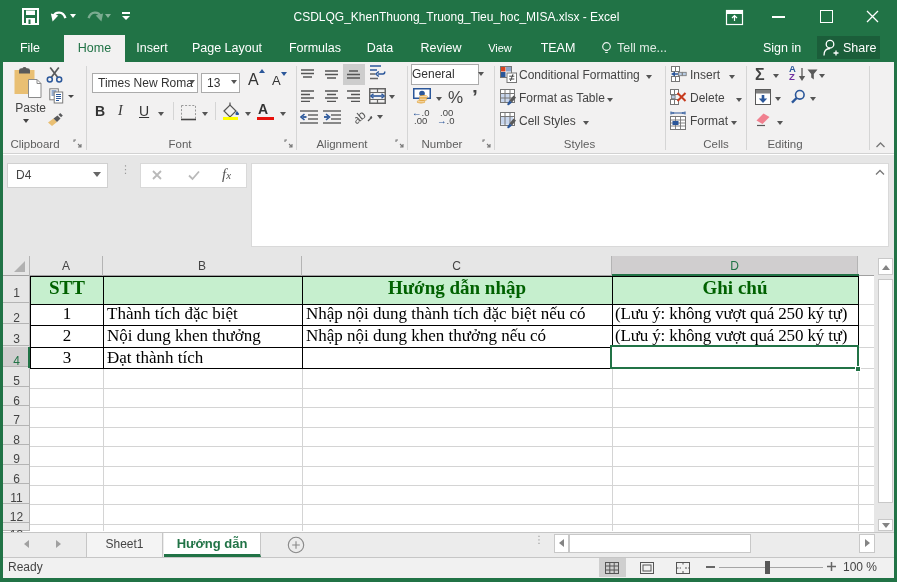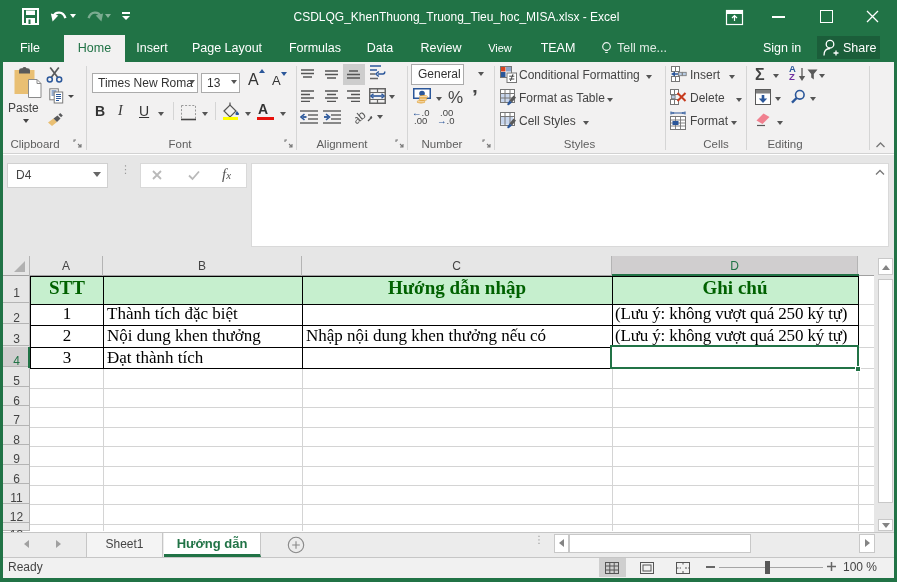--- a/index.html
+++ b/index.html
@@ -123,21 +123,21 @@
       <path d="M1.5 6 L5.5 2 L9.5 6" fill="none" stroke="#777" stroke-width="1.3"></path>
     </svg>
 
   <svg class="abs" style="left:13px;top:67px;" width="29" height="31" viewBox="0 0 29 31">
     <rect x="1.5" y="3" width="20" height="24" fill="#e9bf73"></rect>
     <path d="M6 6 L6 3.5 Q6 1.2 8.5 1.2 L9.5 1.2 Q10 0 11.5 0 Q13 0 13.5 1.2 L14.5 1.2 Q17 1.2 17 3.5 L17 6 Z" fill="#5a5a5a"></path>
     <rect x="6" y="4" width="11" height="2.5" fill="#5a5a5a"></rect>
     <path d="M15.5 12.5 L24 12.5 L28 16.5 L28 30.5 L15.5 30.5 Z" fill="#fff" stroke="#8a8a8a" stroke-width="1"></path>
     <path d="M24 12.5 L24 16.5 L28 16.5" fill="none" stroke="#8a8a8a" stroke-width="1"></path>
   </svg>
-  <div class="abs" style="left:8px;top:101px;width:38px;text-align:left;font-size:12px;color:#444;">Paste</div>
+  <div class="abs" style="left:8px;top:101px;width:38px;text-align:right;font-size:12px;color:#444;">Paste</div>
   <div class="abs" style="left:23px;top:119px;width:0;height:0;border-left:3.5px solid transparent;border-right:3.5px solid transparent;border-top:4px solid #444;"></div>
   <svg class="abs" style="left:46px;top:67px;" width="17" height="16" viewBox="0 0 17 16">
     <path d="M4.2 0.5 L11.8 10.4 M12.8 0.5 L5.2 10.4" stroke="#58595b" stroke-width="1.7"></path>
     <circle cx="3.8" cy="12.6" r="2.5" fill="none" stroke="#2b579a" stroke-width="1.5"></circle>
     <circle cx="13.2" cy="12.6" r="2.5" fill="none" stroke="#2b579a" stroke-width="1.5"></circle>
   </svg>
   <svg class="abs" style="left:49px;top:88px;" width="15" height="16" viewBox="0 0 15 16">
     <rect x="0.8" y="0.8" width="8.5" height="11" fill="#fff" stroke="#7b7b7b" stroke-width="1"></rect>
     <path d="M2.5 3 L7.5 3 M2.5 5 L7.5 5 M2.5 7 L7.5 7" stroke="#2b579a" stroke-width="1"></path>
     <rect x="5.2" y="4" width="8.5" height="11" fill="#fff" stroke="#7b7b7b" stroke-width="1"></rect>
@@ -221,21 +221,21 @@
       <path d="M3 4 L6.5 7 L3 10" fill="none" stroke="#2b579a" stroke-width="1.6"></path>
     </svg>
   <div class="abs" style="left:347px;top:110px;width:1px;height:14px;"></div>
   <svg class="abs" style="left:355px;top:108px;" width="18" height="17" viewBox="0 0 18 17">
     <text x="0" y="13" font-size="12" fill="#555" font-family="Liberation Sans" transform="rotate(-40 6 13)">ab</text>
     <path d="M13 13 L17 9" stroke="#555" stroke-width="1.2"></path>
       <path d="M17 8 L14.5 9 L16.5 11 Z" fill="#555"></path>
   </svg>
   <div class="abs" style="left:377px;top:115px;width:0;height:0;border-left:3.5px solid transparent;border-right:3.5px solid transparent;border-top:4px solid #555;"></div>
 
-  <div class="abs" style="left:411px;top:64px;width:53px;height:21px;background:#fff;border:1px solid #ababab;font-size:12px;color:#333;line-height:19px;padding-left:6px;">General</div>
+  <div class="abs" style="left:411px;top:64px;width:68px;height:21px;background:#fff;border:1px solid #ababab;font-size:12px;color:#333;line-height:19px;">General</div>
   <div class="abs" style="left:478px;top:72px;width:0;height:0;border-left:3.5px solid transparent;border-right:3.5px solid transparent;border-top:4px solid #555;"></div>
   <svg class="abs" style="left:413px;top:88px;" width="19" height="17" viewBox="0 0 19 17">
     <rect x="0.75" y="0.75" width="16.5" height="9.5" fill="#fff" stroke="#2b579a" stroke-width="1.5"></rect>
     <circle cx="9" cy="5.5" r="2.8" fill="#2b579a"></circle>
     <g fill="#e3a845">
       <ellipse cx="10.5" cy="8.7" rx="4.2" ry="1.7"></ellipse>
       <ellipse cx="10" cy="11.2" rx="4.2" ry="1.7"></ellipse>
       <ellipse cx="8" cy="13.8" rx="4.2" ry="1.7"></ellipse>
     </g>
     <g fill="none" stroke="#fff" stroke-width=".7">
@@ -414,20 +414,21 @@
   <div class="abs" style="left:302px;top:276px;width:1px;height:93px;background:#000;"></div>
   <div class="abs" style="left:612px;top:276px;width:1px;height:93px;background:#000;"></div>
   <div class="abs" style="left:858px;top:276px;width:1px;height:93px;background:#000;"></div>
 
   <div class="cellserif" style="left:30px;top:277px;width:74px;text-align:center;font-weight:bold;font-size:19px;color:#006100;">STT</div>
   <div class="cellserif" style="left:302px;top:277px;width:310px;text-align:center;font-weight:bold;font-size:19px;color:#006100;">Hướng dẫn nhập</div>
   <div class="cellserif" style="left:612px;top:277px;width:246px;text-align:center;font-weight:bold;font-size:19px;color:#006100;">Ghi chú</div>
 
   <div class="cellserif" style="left:30px;top:304px;width:74px;text-align:center;">1</div>
   <div class="cellserif" style="left:107px;top:304px;">Thành tích đặc biệt</div>
+  <div class="cellserif" style="left:306px;top:304px;">Nhập nội dung thành tích đặc biệt nếu có</div>
   <div class="cellserif dnote" style="left:615px;top:304px;">(Lưu ý: không vượt quá 250 ký tự)</div>
   <div class="cellserif" style="left:30px;top:326px;width:74px;text-align:center;">2</div>
   <div class="cellserif" style="left:306px;top:326px;">Nhập nội dung khen thưởng nếu có</div>
   <div class="cellserif" style="left:107px;top:326px;">Nội dung khen thưởng</div>
   <div class="cellserif dnote" style="left:615px;top:326px;">(Lưu ý: không vượt quá 250 ký tự)</div>
   <div class="cellserif" style="left:30px;top:348px;width:74px;text-align:center;">3</div>
   <div class="cellserif" style="left:107px;top:348px;">Đạt thành tích</div>
 
   <div class="abs" style="left:610px;top:345px;width:249px;height:24px;border:2px solid #217346;background:#fff;"></div>
   <div class="abs" style="left:855px;top:366px;width:6px;height:6px;background:#217346;border:1px solid #fff;"></div>

